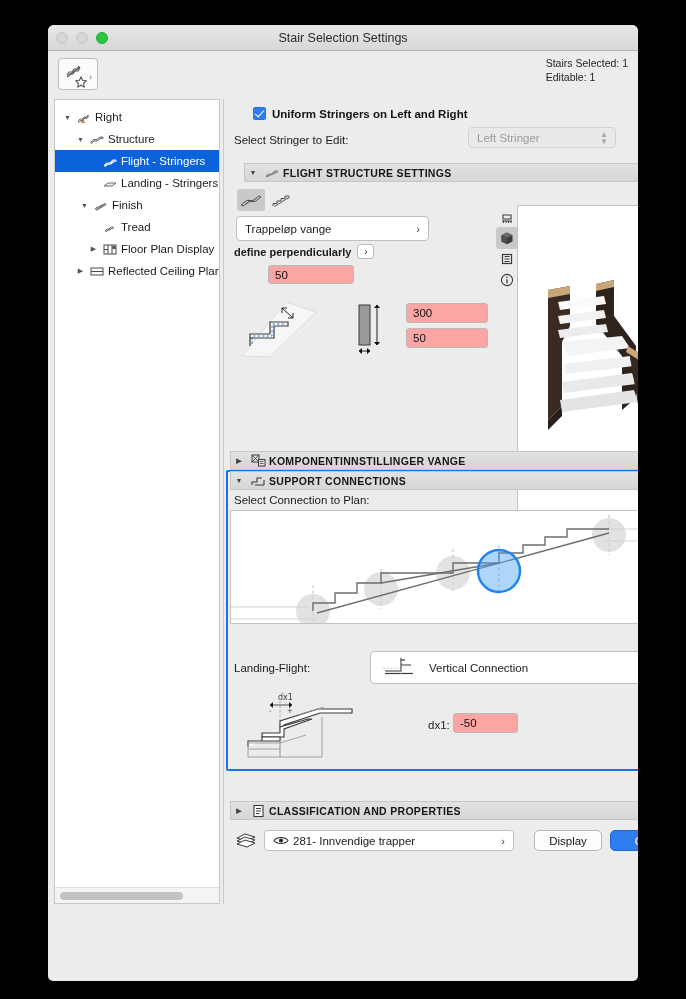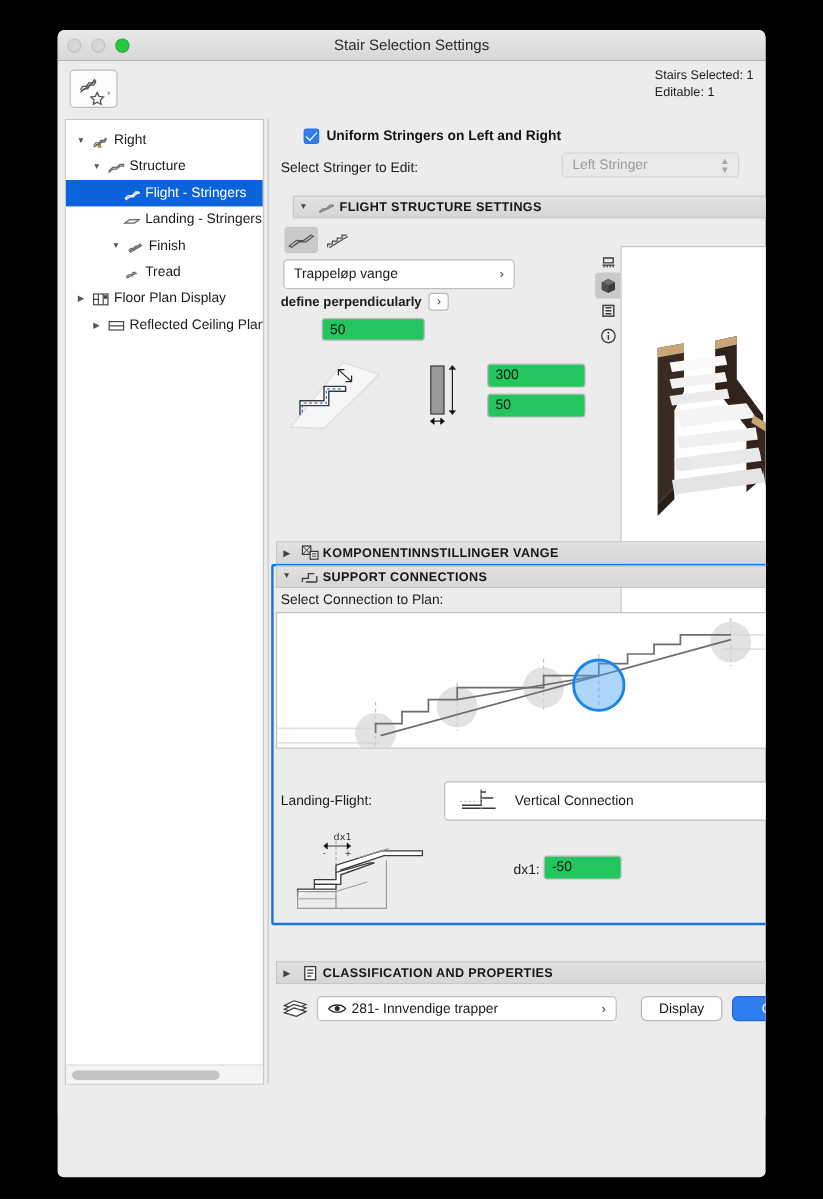--- a/index.html
+++ b/index.html
@@ -91,21 +91,21 @@
   }
   .popup.disabled { background:#e9e9e9; border-color:#d2d2d2; color:#9b9b9b; }
   .stepper {
     position:absolute; right:7px; top:50%; transform:translateY(-50%);
     font-size:8px; line-height:7px; color:#555; text-align:center;
   }
   .popup.disabled .stepper { color:#a5a5a5; }
   .chev { position:absolute; right:8px; top:50%; transform:translateY(-50%); font-size:11px; color:#3a3a3a; }
 
   .field {
-    background:#22c55e; border:1px solid #b9b9b9; border-radius:3px;
+    background:#fca5a5; border:1px solid #b9b9b9; border-radius:3px;
     font-size:11.5px; color:#111; display:flex; align-items:center; padding:0 6px;
   }
 
   .sechdr {
     background:linear-gradient(#e2e2e2,#d6d6d6);
     border:1px solid #c6c6c6; display:flex; align-items:center;
     font-size:10.5px; font-weight:bold; color:#161616; letter-spacing:.3px;
   }
   .sechdr .tw2 { width:16px; text-align:center; font-size:7px; color:#444; }
   .sechdr .sicon { width:22px; display:flex; align-items:center; justify-content:center; }
@@ -214,21 +214,21 @@
           <span class="nicon">
             <svg width="16" height="14" viewBox="0 0 16 14">
               <g stroke="#6a6a6a" stroke-width="1" fill="#efefef">
                 <path d="M2 10 L6 7 L14 7 L10 10 Z"></path>
               </g>
             </svg>
           </span>
           <span class="nlabel">Landing - Stringers</span>
         </div>
 
-        <div class="node" style="padding-left:35px">
+        <div class="node" style="padding-left:23px">
           <span class="tw">▼</span>
           <span class="nicon">
             <svg width="16" height="14" viewBox="0 0 16 14">
               <g stroke="#6a6a6a" stroke-width=".9" fill="none">
                 <path d="M2 11 L4 9 L6 9 L8 7 L10 7 L12 5"></path>
                 <path d="M3 12 L5 10 L7 10 L9 8 L11 8 L13 6"></path>
                 <path d="M2.5 11.5 L12.6 5.4"></path>
                 <path d="M3.5 12.5 L13.4 6.4"></path>
               </g>
             </svg>
@@ -243,21 +243,21 @@
               <g stroke="#6a6a6a" stroke-width=".9" fill="none">
                 <path d="M3 11 L5 9 L7 9 L9 7 L11 7"></path>
                 <path d="M4 12 L6 10 L8 10 L10 8 L12 8"></path>
                 <path d="M3.5 11.5 L11.6 7.4"></path>
               </g>
             </svg>
           </span>
           <span class="nlabel">Tread</span>
         </div>
 
-        <div class="node" style="padding-left:6px">
+        <div class="node" style="padding-left:32px">
           <span class="tw">▶</span>
           <span class="nicon">
             <svg width="16" height="14" viewBox="0 0 16 14">
               <rect x="2" y="3" width="12" height="9" fill="#fff" stroke="#4a4a4a" stroke-width="1"></rect>
               <path d="M6 3 V12 M2 7.5 H6 M10 3 V12" stroke="#4a4a4a" stroke-width="1"></path>
               <rect x="10.5" y="4" width="3" height="3" fill="#4a4a4a"></rect>
             </svg>
           </span>
           <span class="nlabel">Floor Plan Display</span>
         </div>

